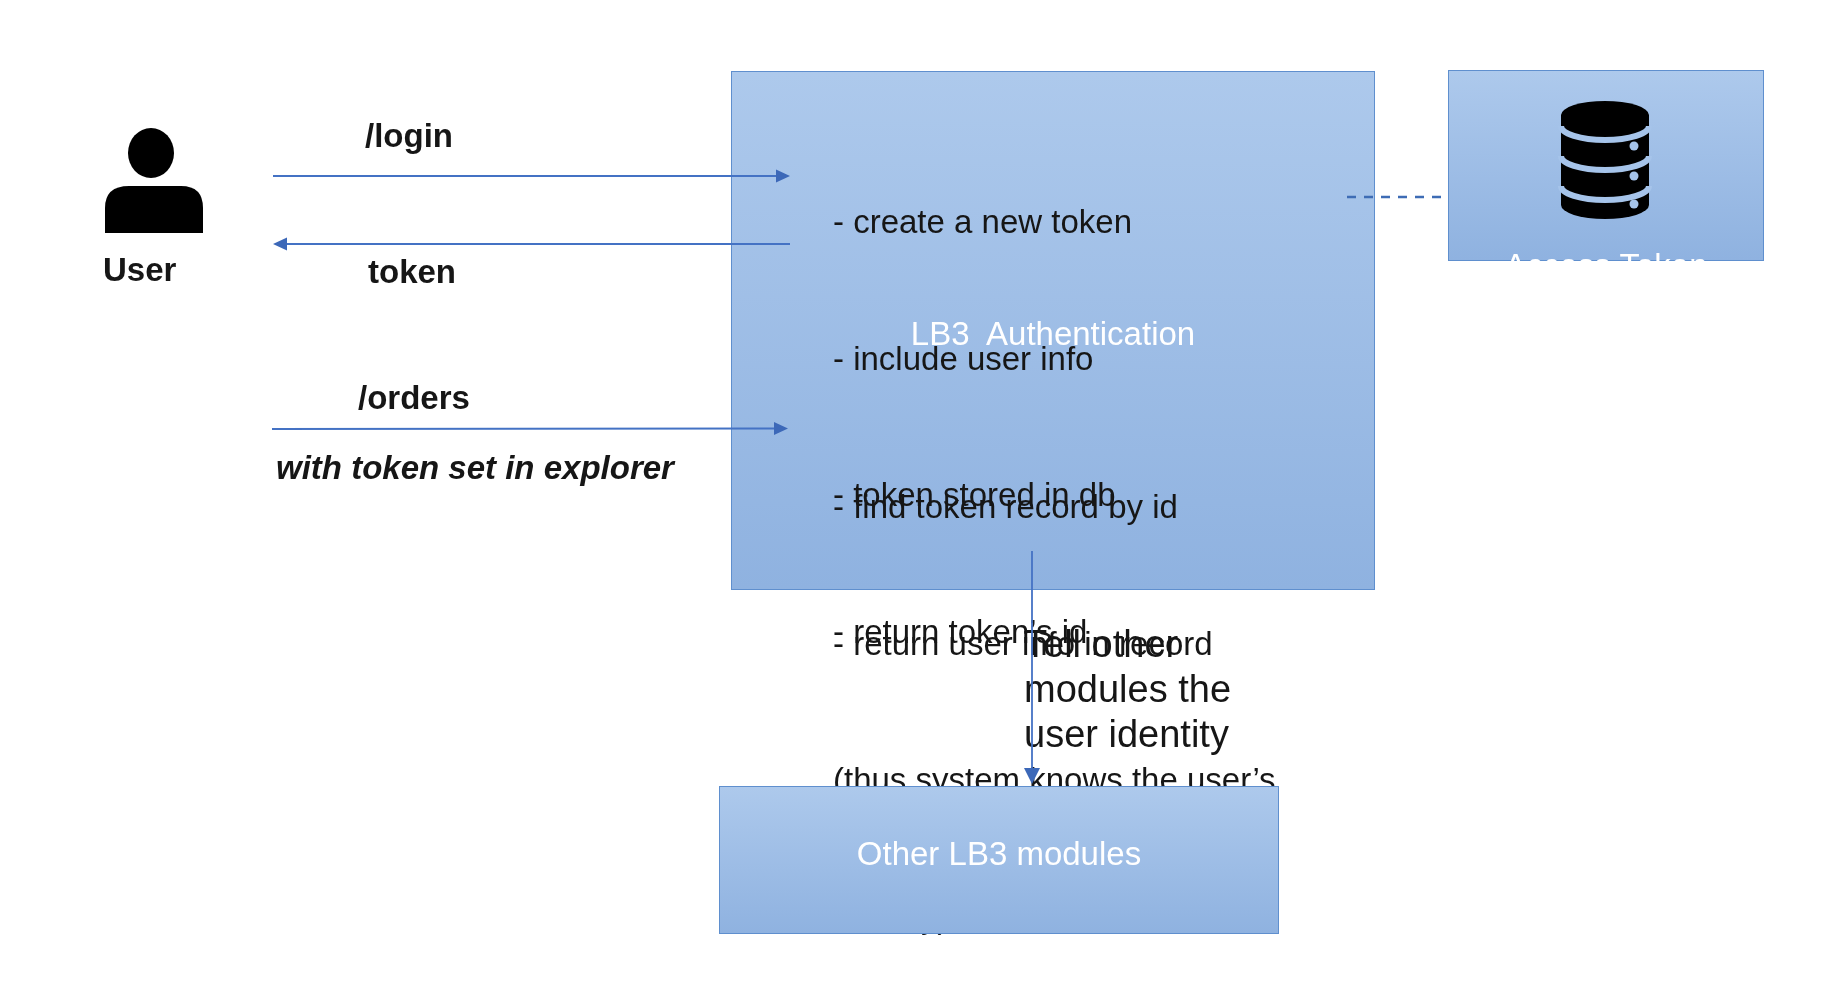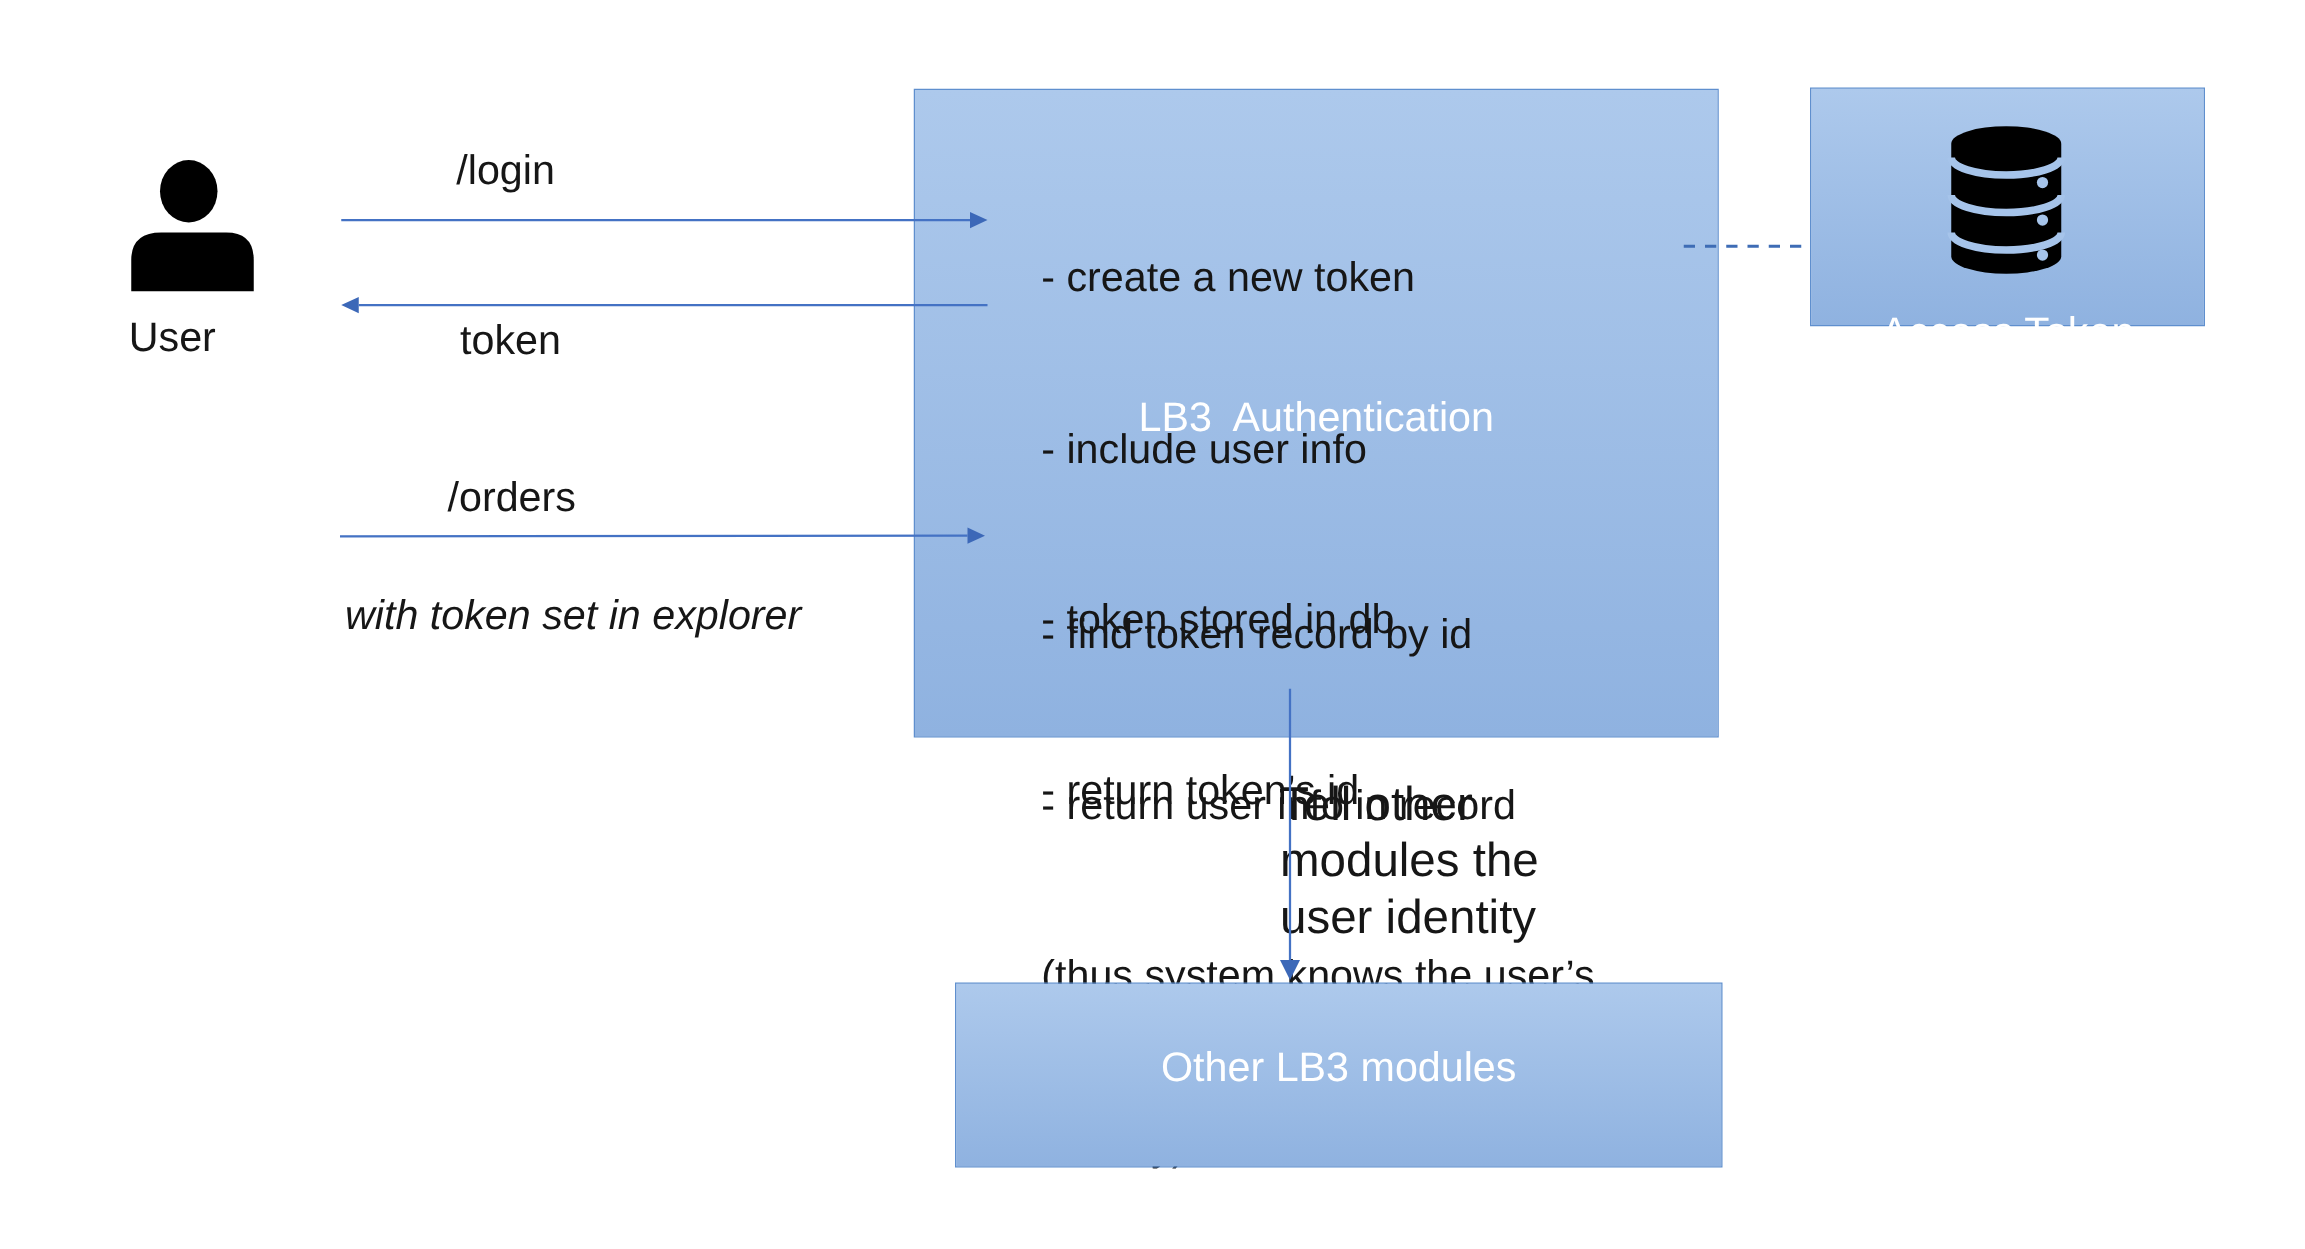--- a/index.html
+++ b/index.html
@@ -10,22 +10,23 @@
     font-family:"Liberation Sans", sans-serif;
     color:#161616;
     overflow:hidden;
   }
   .abs{position:absolute;}
   .label{
     font-size:33px;
     line-height:40px;
     color:#161616;
     white-space:nowrap;
+    font-weight:bold;
   }
-  .italic{font-style:italic;margin-top:24px;}
+  .italic{font-style:italic;}
   .box{
     position:absolute;
     background:linear-gradient(180deg,#adc9ec 0%,#8fb2e0 100%);
     border:1.6px solid #5f8fce;
     box-sizing:border-box;
   }
   .box-text{
     position:absolute;
     font-size:33px;
     line-height:45.5px;
@@ -100,21 +101,21 @@
     </svg>
     <div class="box-title" style="top:172px;">Access Token</div>
   </div>
 
   <div class="tell-note">
     <span>Tell other</span>
     <span>modules the</span>
     <span>user identity</span>
   </div>
 
-  <div class="box" style="left:764px;top:786px;width:614px;height:148px;">
+  <div class="box" style="left:719px;top:786px;width:560px;height:148px;">
     <div class="box-title" style="top:44px;">Other LB3 modules</div>
   </div>
 
   <svg class="overlay" aria-hidden="true">
 
     <line x1="273" y1="176" x2="776" y2="176" stroke="#4472c4" stroke-width="1.8"></line>
     <polygon points="776,169.5 790,176 776,182.5" fill="#3c68b8"></polygon>
 
     <line x1="287" y1="244" x2="790" y2="244" stroke="#4472c4" stroke-width="1.8"></line>
     <polygon points="287,237.5 273,244 287,250.5" fill="#3c68b8"></polygon>

